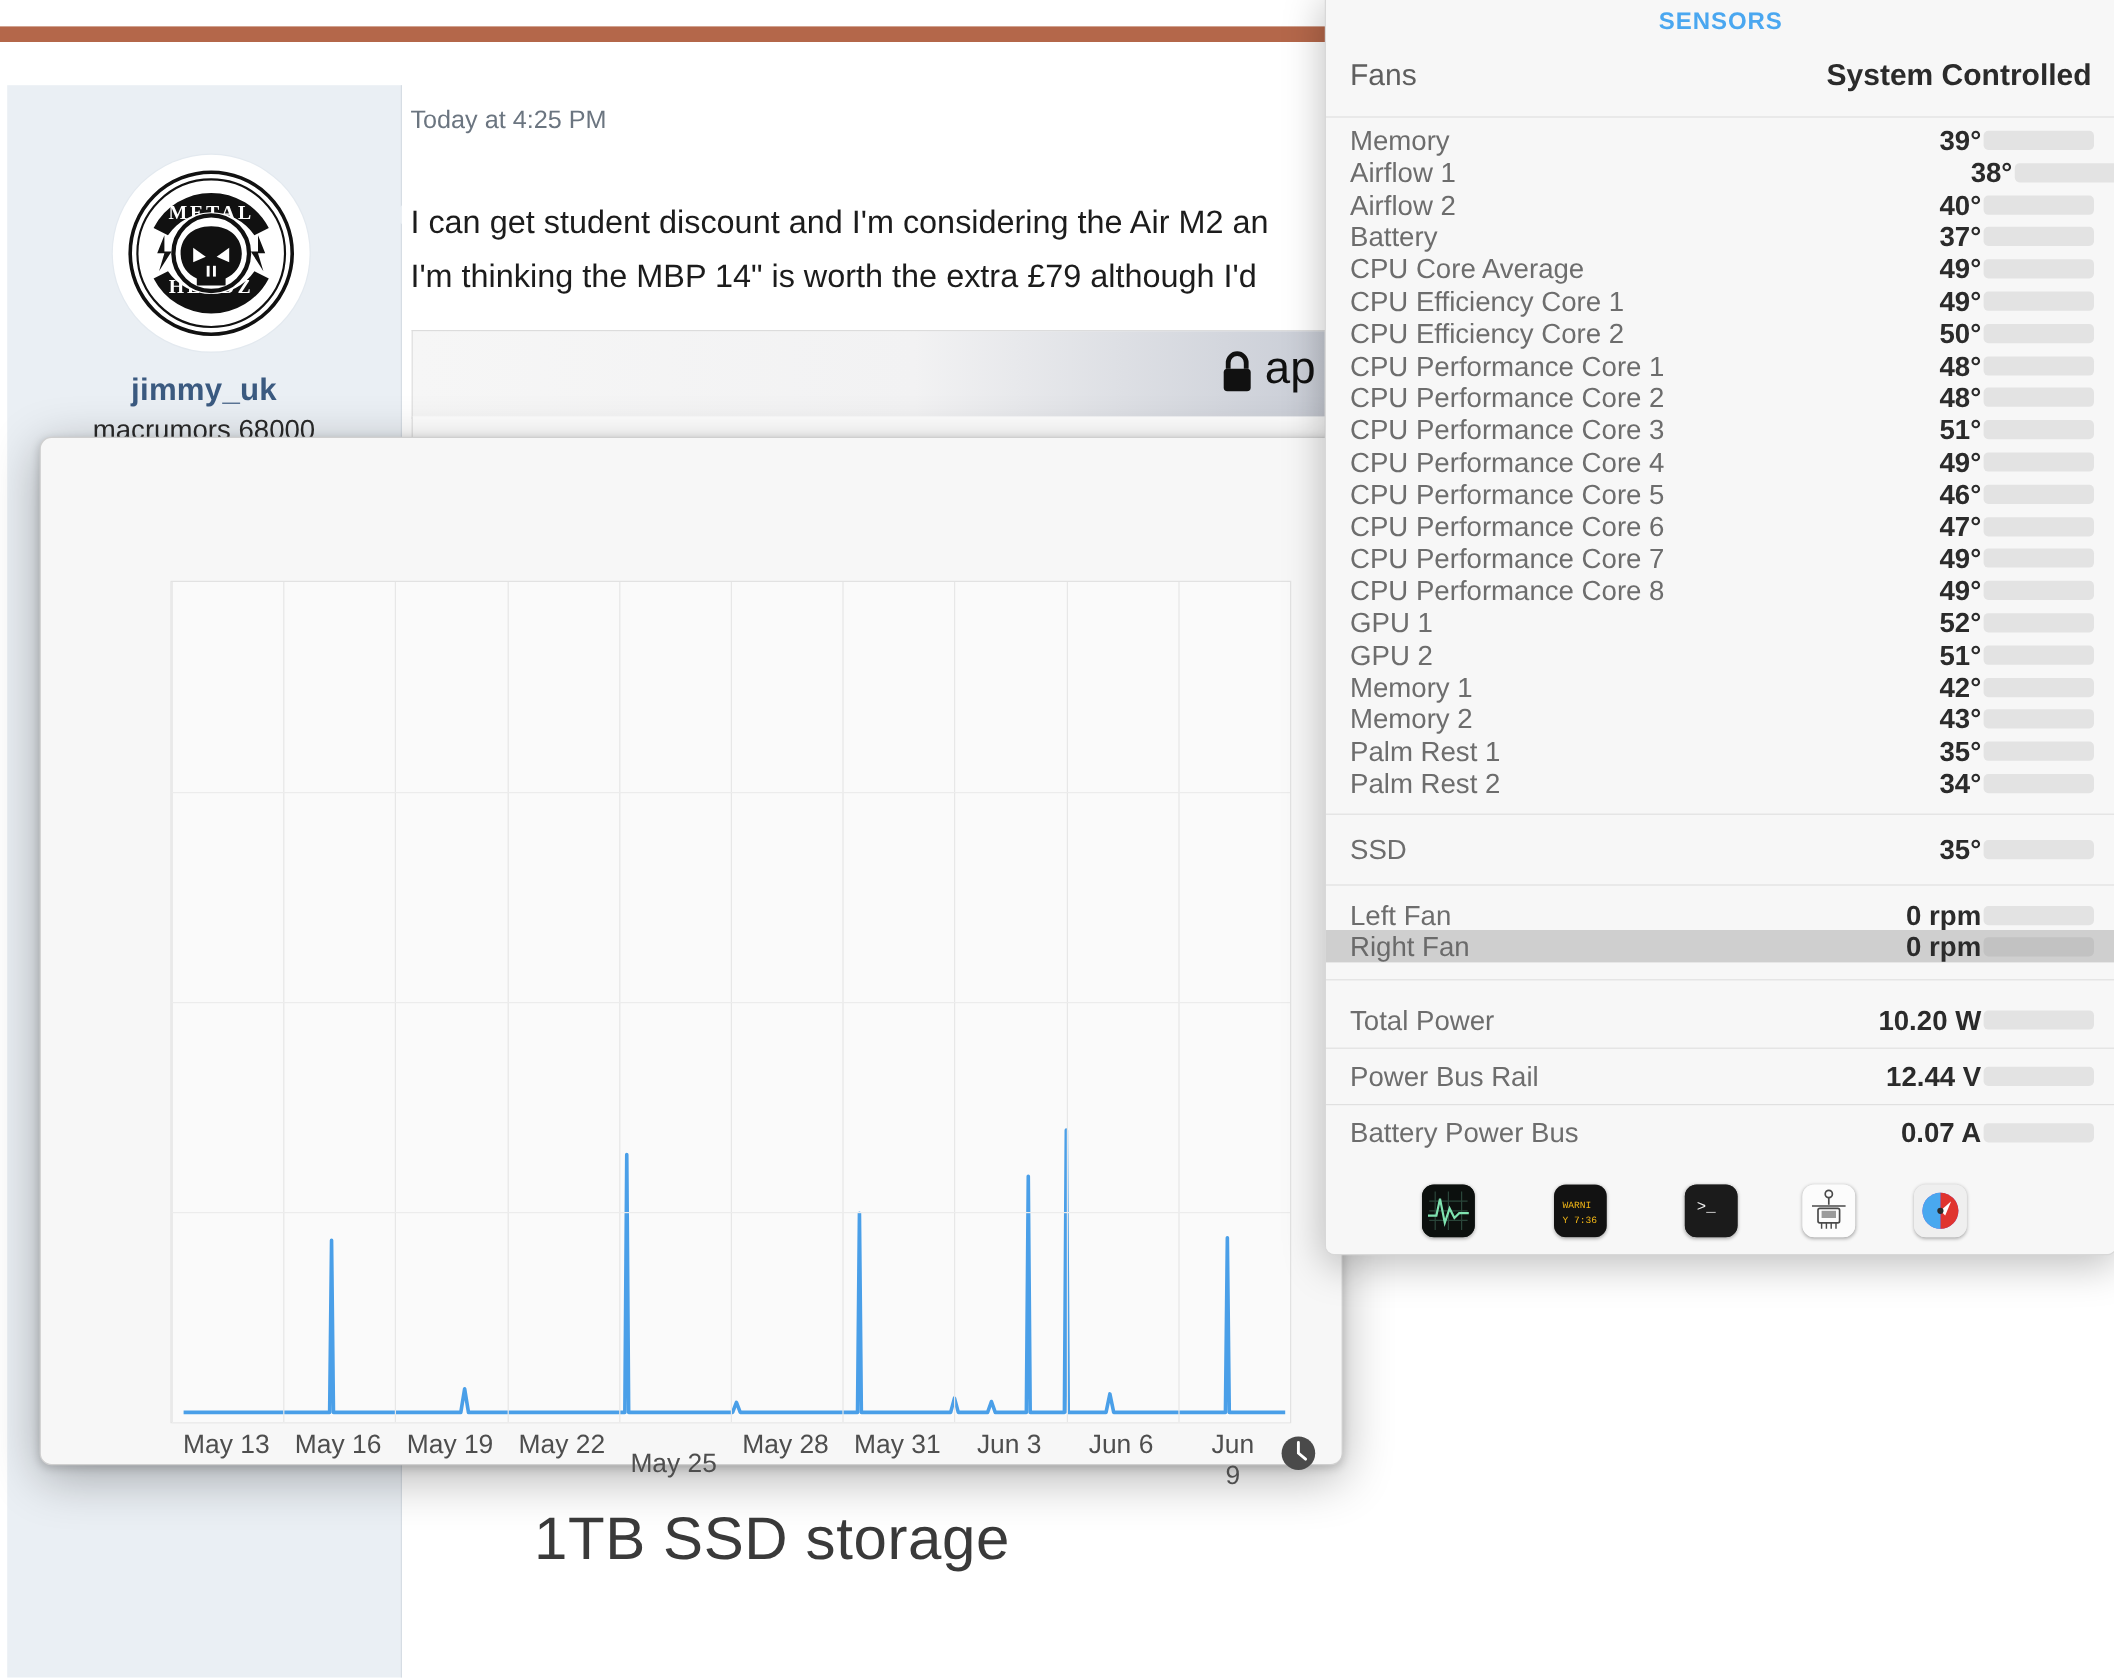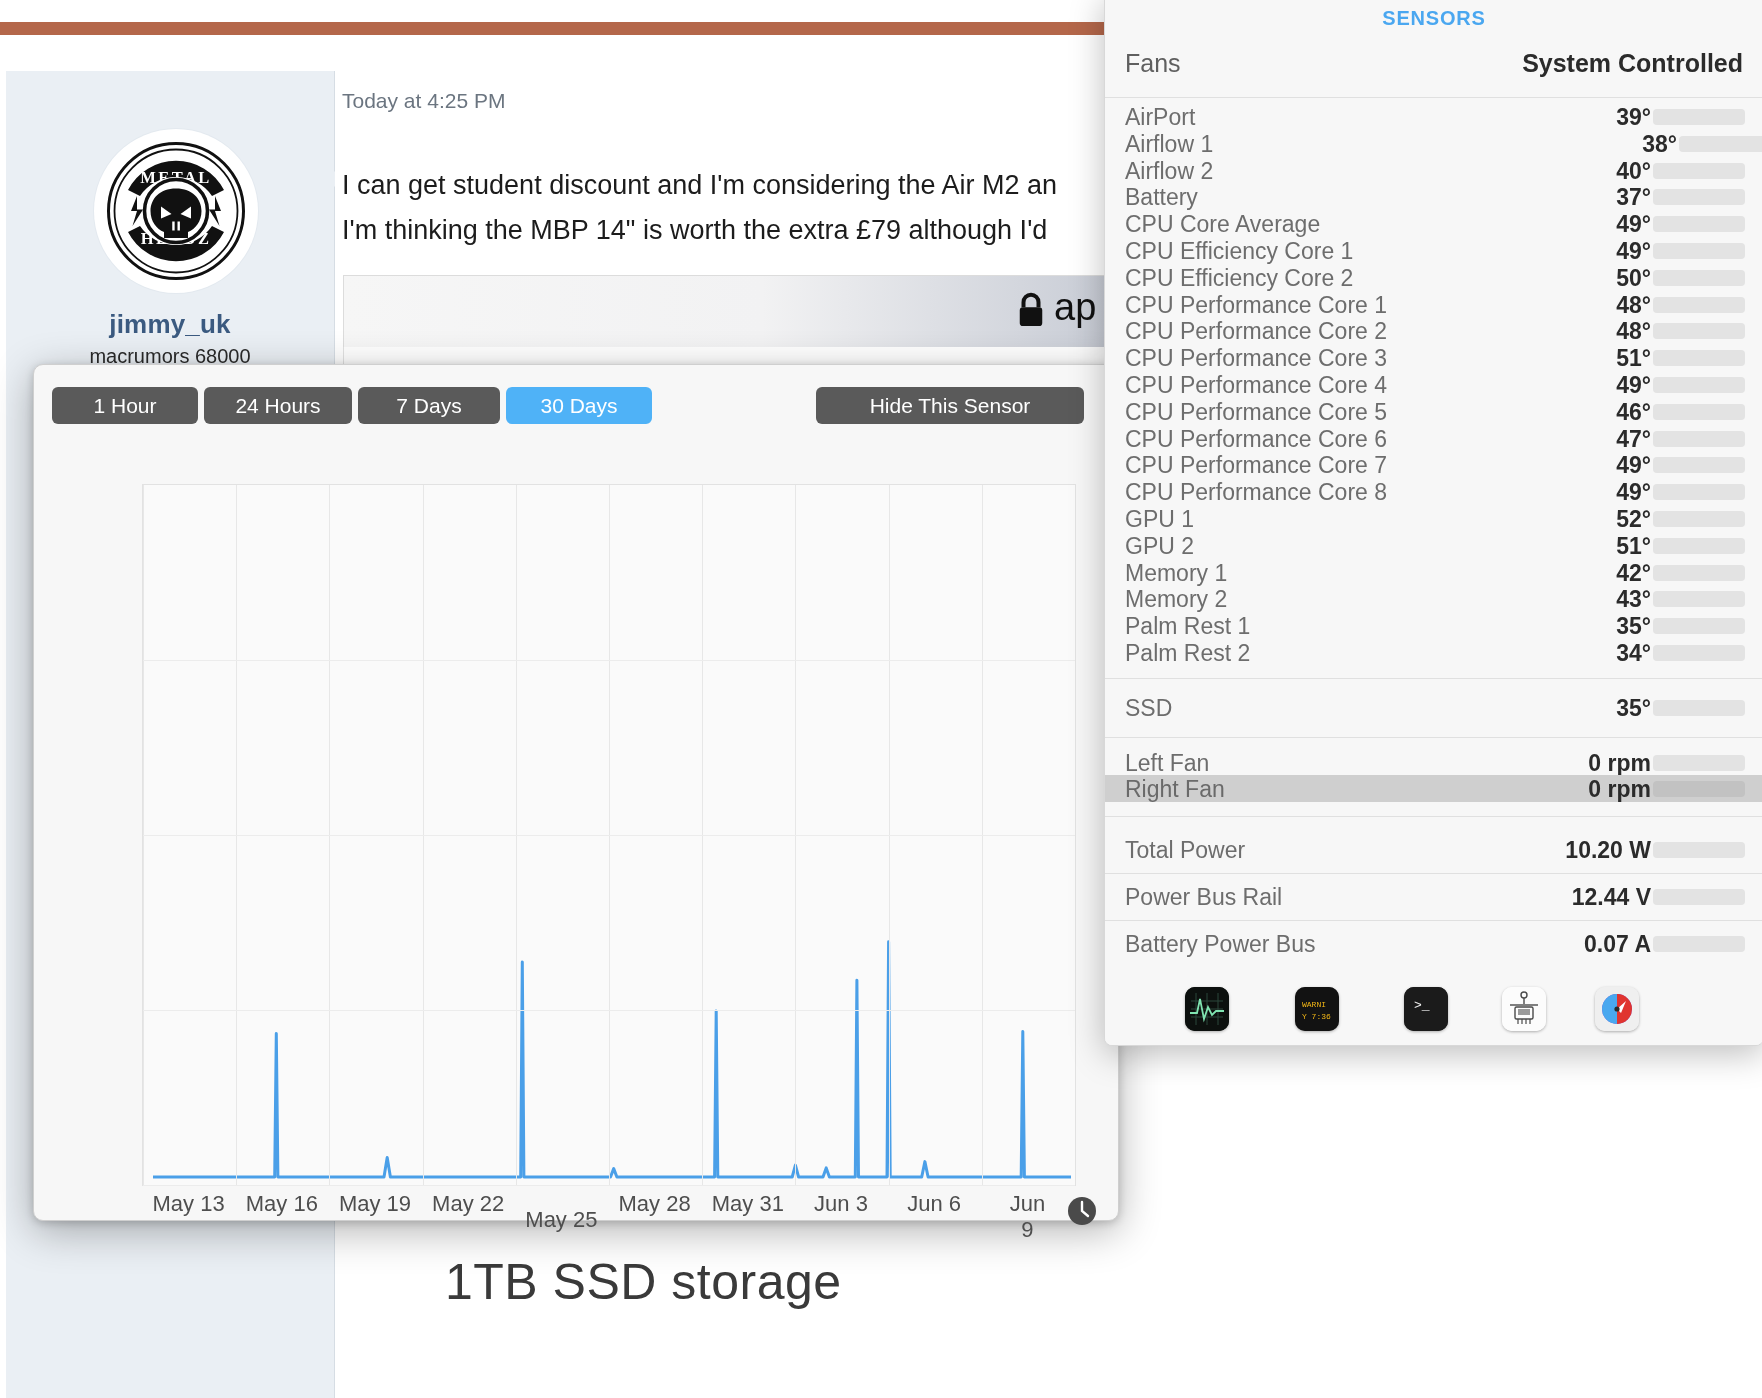--- a/index.html
+++ b/index.html
@@ -24,21 +24,21 @@
     border-radius:50%; background:#ffffff; overflow:hidden;
     box-shadow:0 0 0 1px #e3e9ef;
     display:flex; align-items:center; justify-content:center;
   }
   .username {
     position:absolute; left:0; top:238px; width:328px; text-align:center;
     font-size:26px; font-weight:bold; color:#3b5a80; letter-spacing:.2px;
   }
   .userrank {
     position:absolute; left:0; top:274px; width:328px; text-align:center;
-    font-size:20px; color:#2a2a2a;
+    font-size:23px; color:#2a2a2a;
   }
   .user-extra-dot {
     position:absolute; left:150px; top:316px; width:36px; height:36px;
     border-radius:50%; background:#c9d4e0;
   }
   .post-arrow {
     position:absolute; left:327px; top:130px; width:0; height:0;
     border-top:14px solid transparent; border-bottom:14px solid transparent;
     border-right:14px solid #eaeff4;
   }
@@ -195,27 +195,20 @@
         </span>
         <span class="urltext">ap</span>
       </div>
       <div class="url-chip-body"></div>
 
       <div class="bigfade">1TB SSD storage</div>
     </div>
   </div>
 
   <div class="graph-window">
-    <div class="seg-row">
-      <button class="seg-btn btn-1h">1 Hour</button>
-      <button class="seg-btn btn-24h">24 Hours</button>
-      <button class="seg-btn btn-7d">7 Days</button>
-      <button class="seg-btn btn-30d active">30 Days</button>
-      <button class="seg-btn btn-hide">Hide This Sensor</button>
-    </div>
 
     <div class="chart-area">
       <div class="plot" id="plot">
         <svg id="chart-svg" width="932" height="700" viewBox="0 0 932 700" preserveAspectRatio="none">
             <path d="M 10 692 L 41.5 692 L 44.7 692.0 L 47.9 692 L 131.7 692 L 133.3 548.5 L 134.9 692 L 241.0 692 L 244.2 672.4 L 247.4 692 L 377.7 692 L 379.3 477.1 L 380.9 692 L 467.5 692 L 470.7 683.6 L 473.9 692 L 571.6 692 L 573.2 526.1 L 574.8 692 L 649.2 692 L 652.4 680.1 L 655.6 692 L 680.0 692 L 683.2 682.9 L 686.4 692 L 712.3 692 L 713.9 495.3 L 715.5 692 L 744.0 692 L 745.6 456.8 L 747.2 692 L 778.7 692 L 781.9 676.6 L 785.1 692 L 878.2 692 L 879.8 546.4 L 881.4 692 L 928 692" fill="none" stroke="#4a9fe8" stroke-width="3" stroke-linejoin="round"></path>
           </svg>
       <div class="vgrid" style="left: 0px;"></div><div class="vgrid" style="left: 93.2px;"></div><div class="vgrid" style="left: 186.4px;"></div><div class="vgrid" style="left: 279.6px;"></div><div class="vgrid" style="left: 372.8px;"></div><div class="vgrid" style="left: 466px;"></div><div class="vgrid" style="left: 559.2px;"></div><div class="vgrid" style="left: 652.4px;"></div><div class="vgrid" style="left: 745.6px;"></div><div class="vgrid" style="left: 838.8px;"></div><div class="hgrid" style="top: 175px;"></div><div class="hgrid" style="top: 350px;"></div><div class="hgrid" style="top: 525px;"></div><div class="hgrid" style="top: 700px;"></div></div>
       <div class="xlabels" id="xlabels">
           <div class="xlabel" style="left: 46.6px;">May 13</div>
           <div class="xlabel" style="left: 139.8px;">May 16</div>
@@ -240,21 +233,21 @@
   <div class="sensors-panel">
     <div class="sp-title">SENSORS</div>
     <div class="fans-row">
       <span class="fans-label">Fans</span>
       <span class="fans-value">System Controlled</span>
     </div>
     <div class="sp-divider" style="top:104px;"></div>
 
     <div id="sensor-list">
         <div class="sensor-row" style="top: 110px;">
-          <span class="s-name">AirPort</span>
+          <span class="s-name">Memory</span>
           <span class="s-val">39°</span>
           <span class="s-bar"><span class="fill" style="width: 47%;"></span></span>
         </div>
         <div class="sensor-row" style="top: 136.8px; padding-left: 26px;">
           <span class="s-name">Airflow 1</span>
           <span class="s-val">38°</span>
           <span class="s-bar"><span class="fill" style="width: 50%;"></span></span>
         </div>
         <div class="sensor-row" style="top: 163.6px;">
           <span class="s-name">Airflow 2</span>

